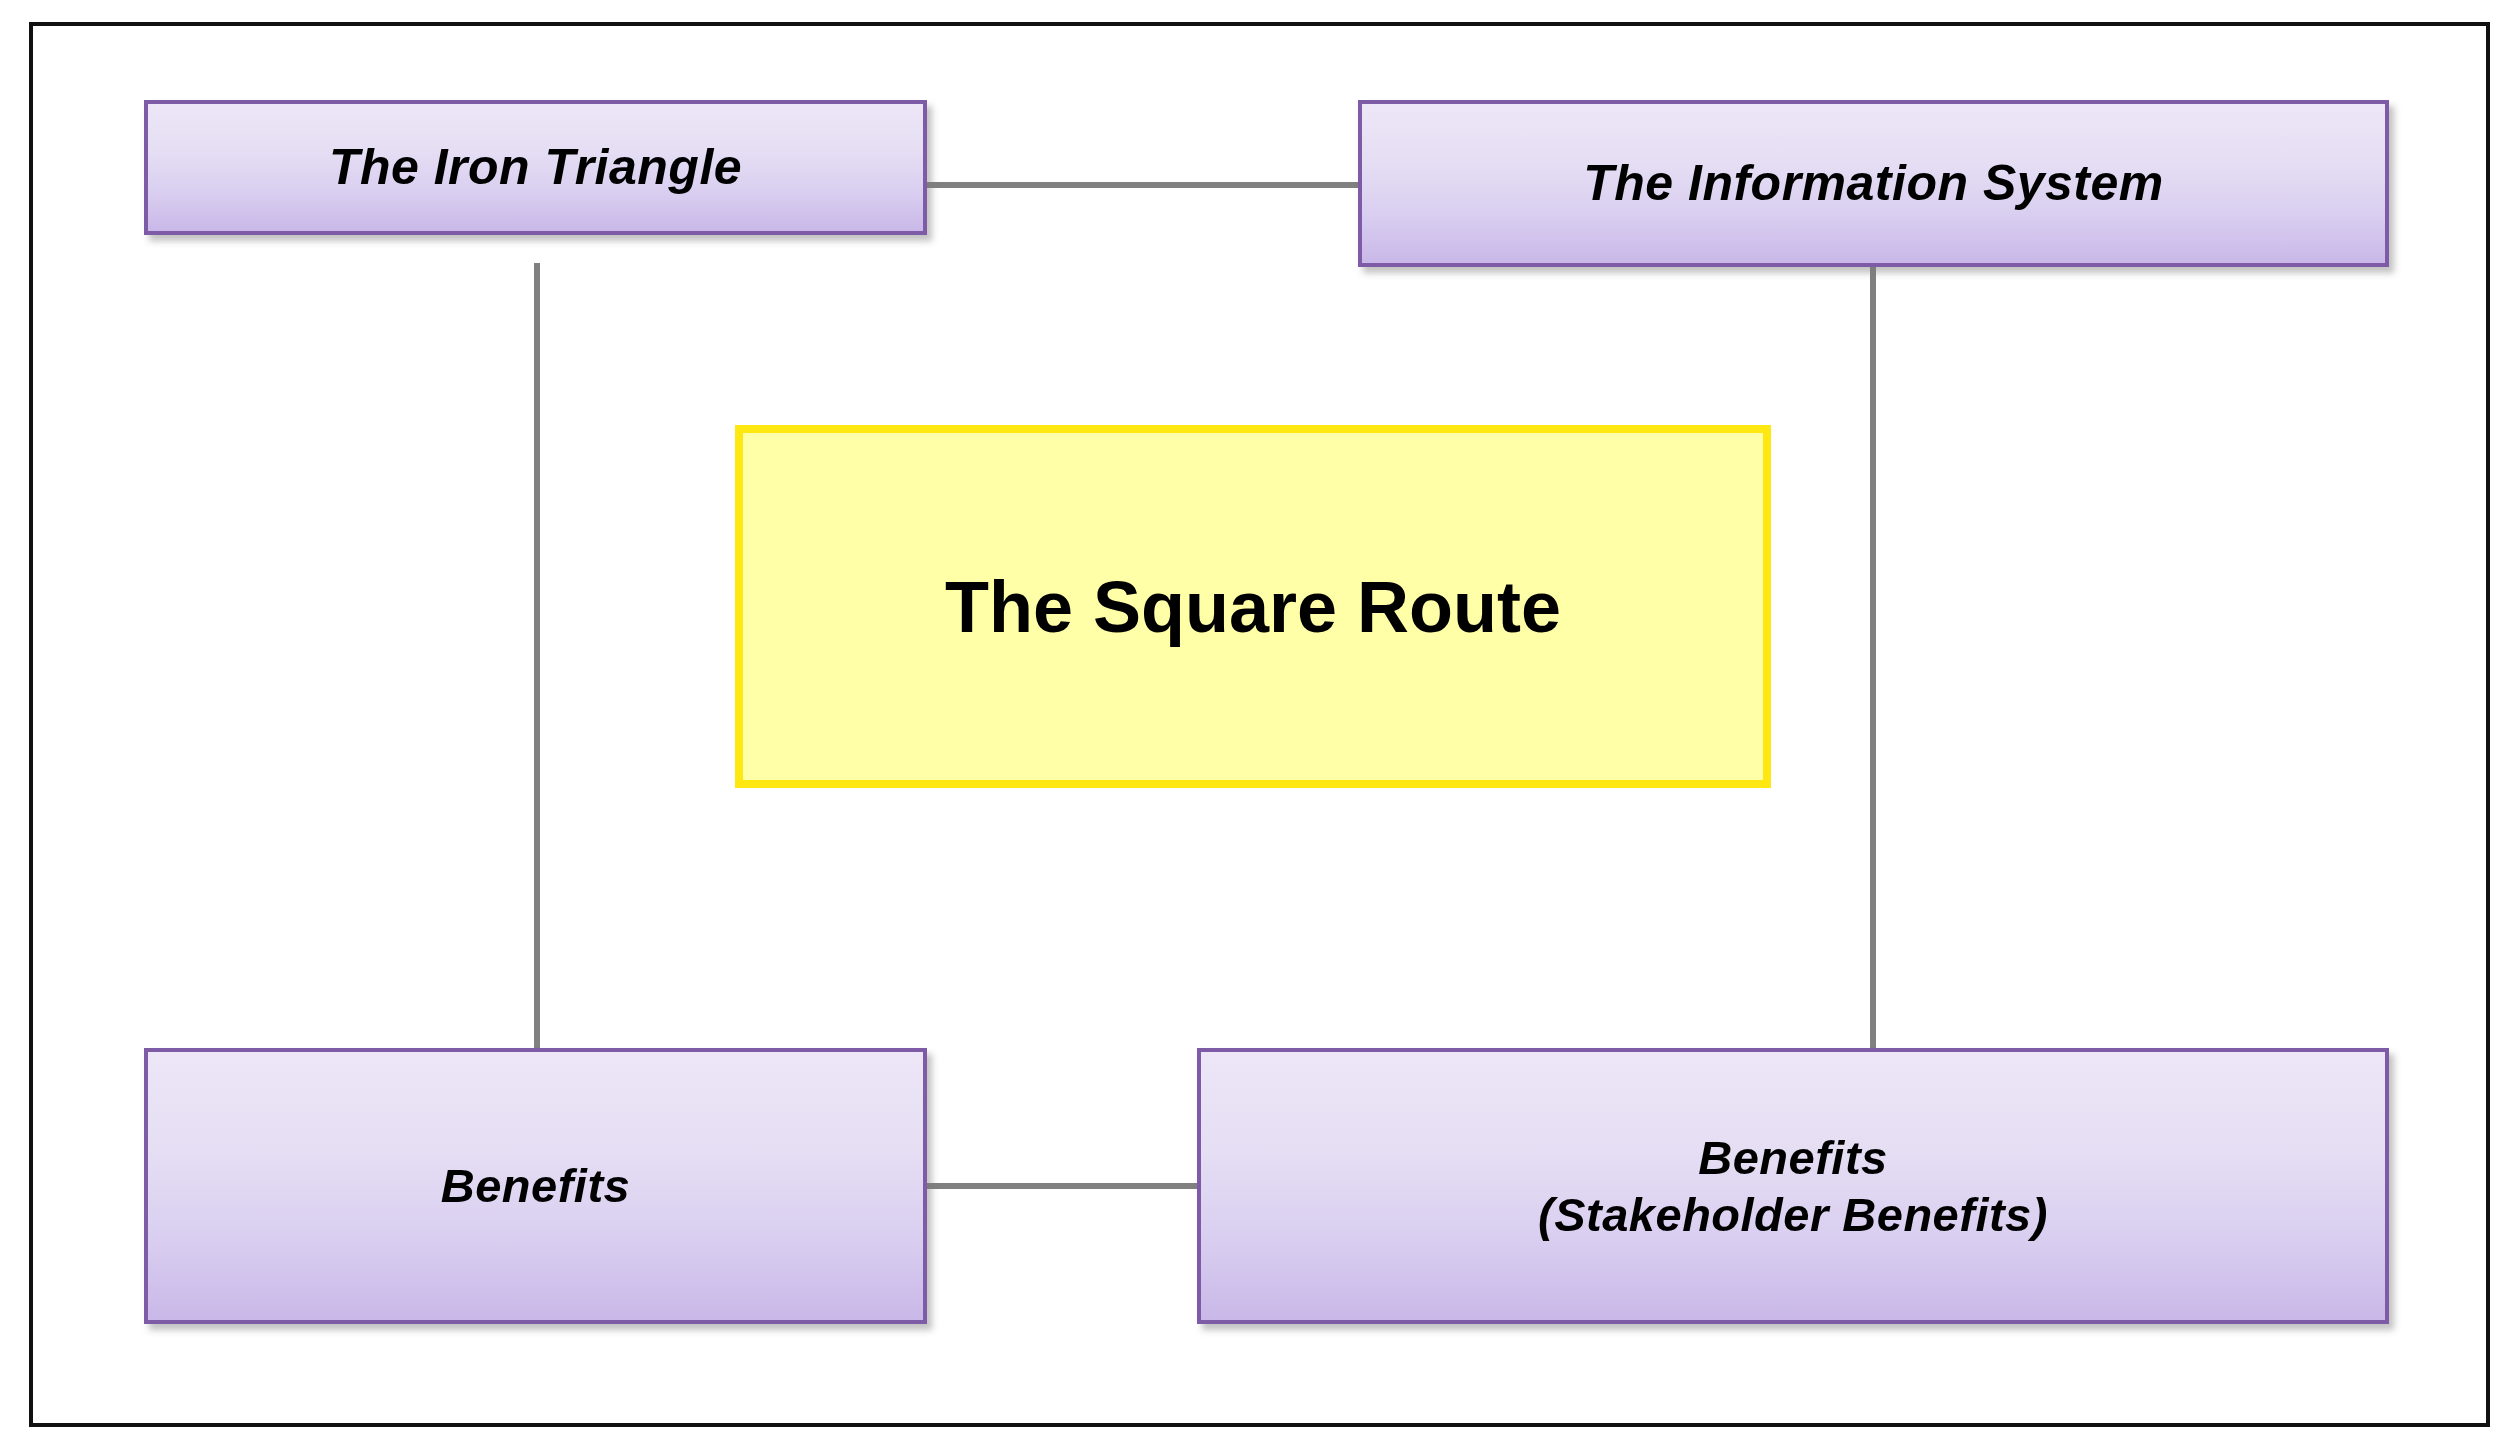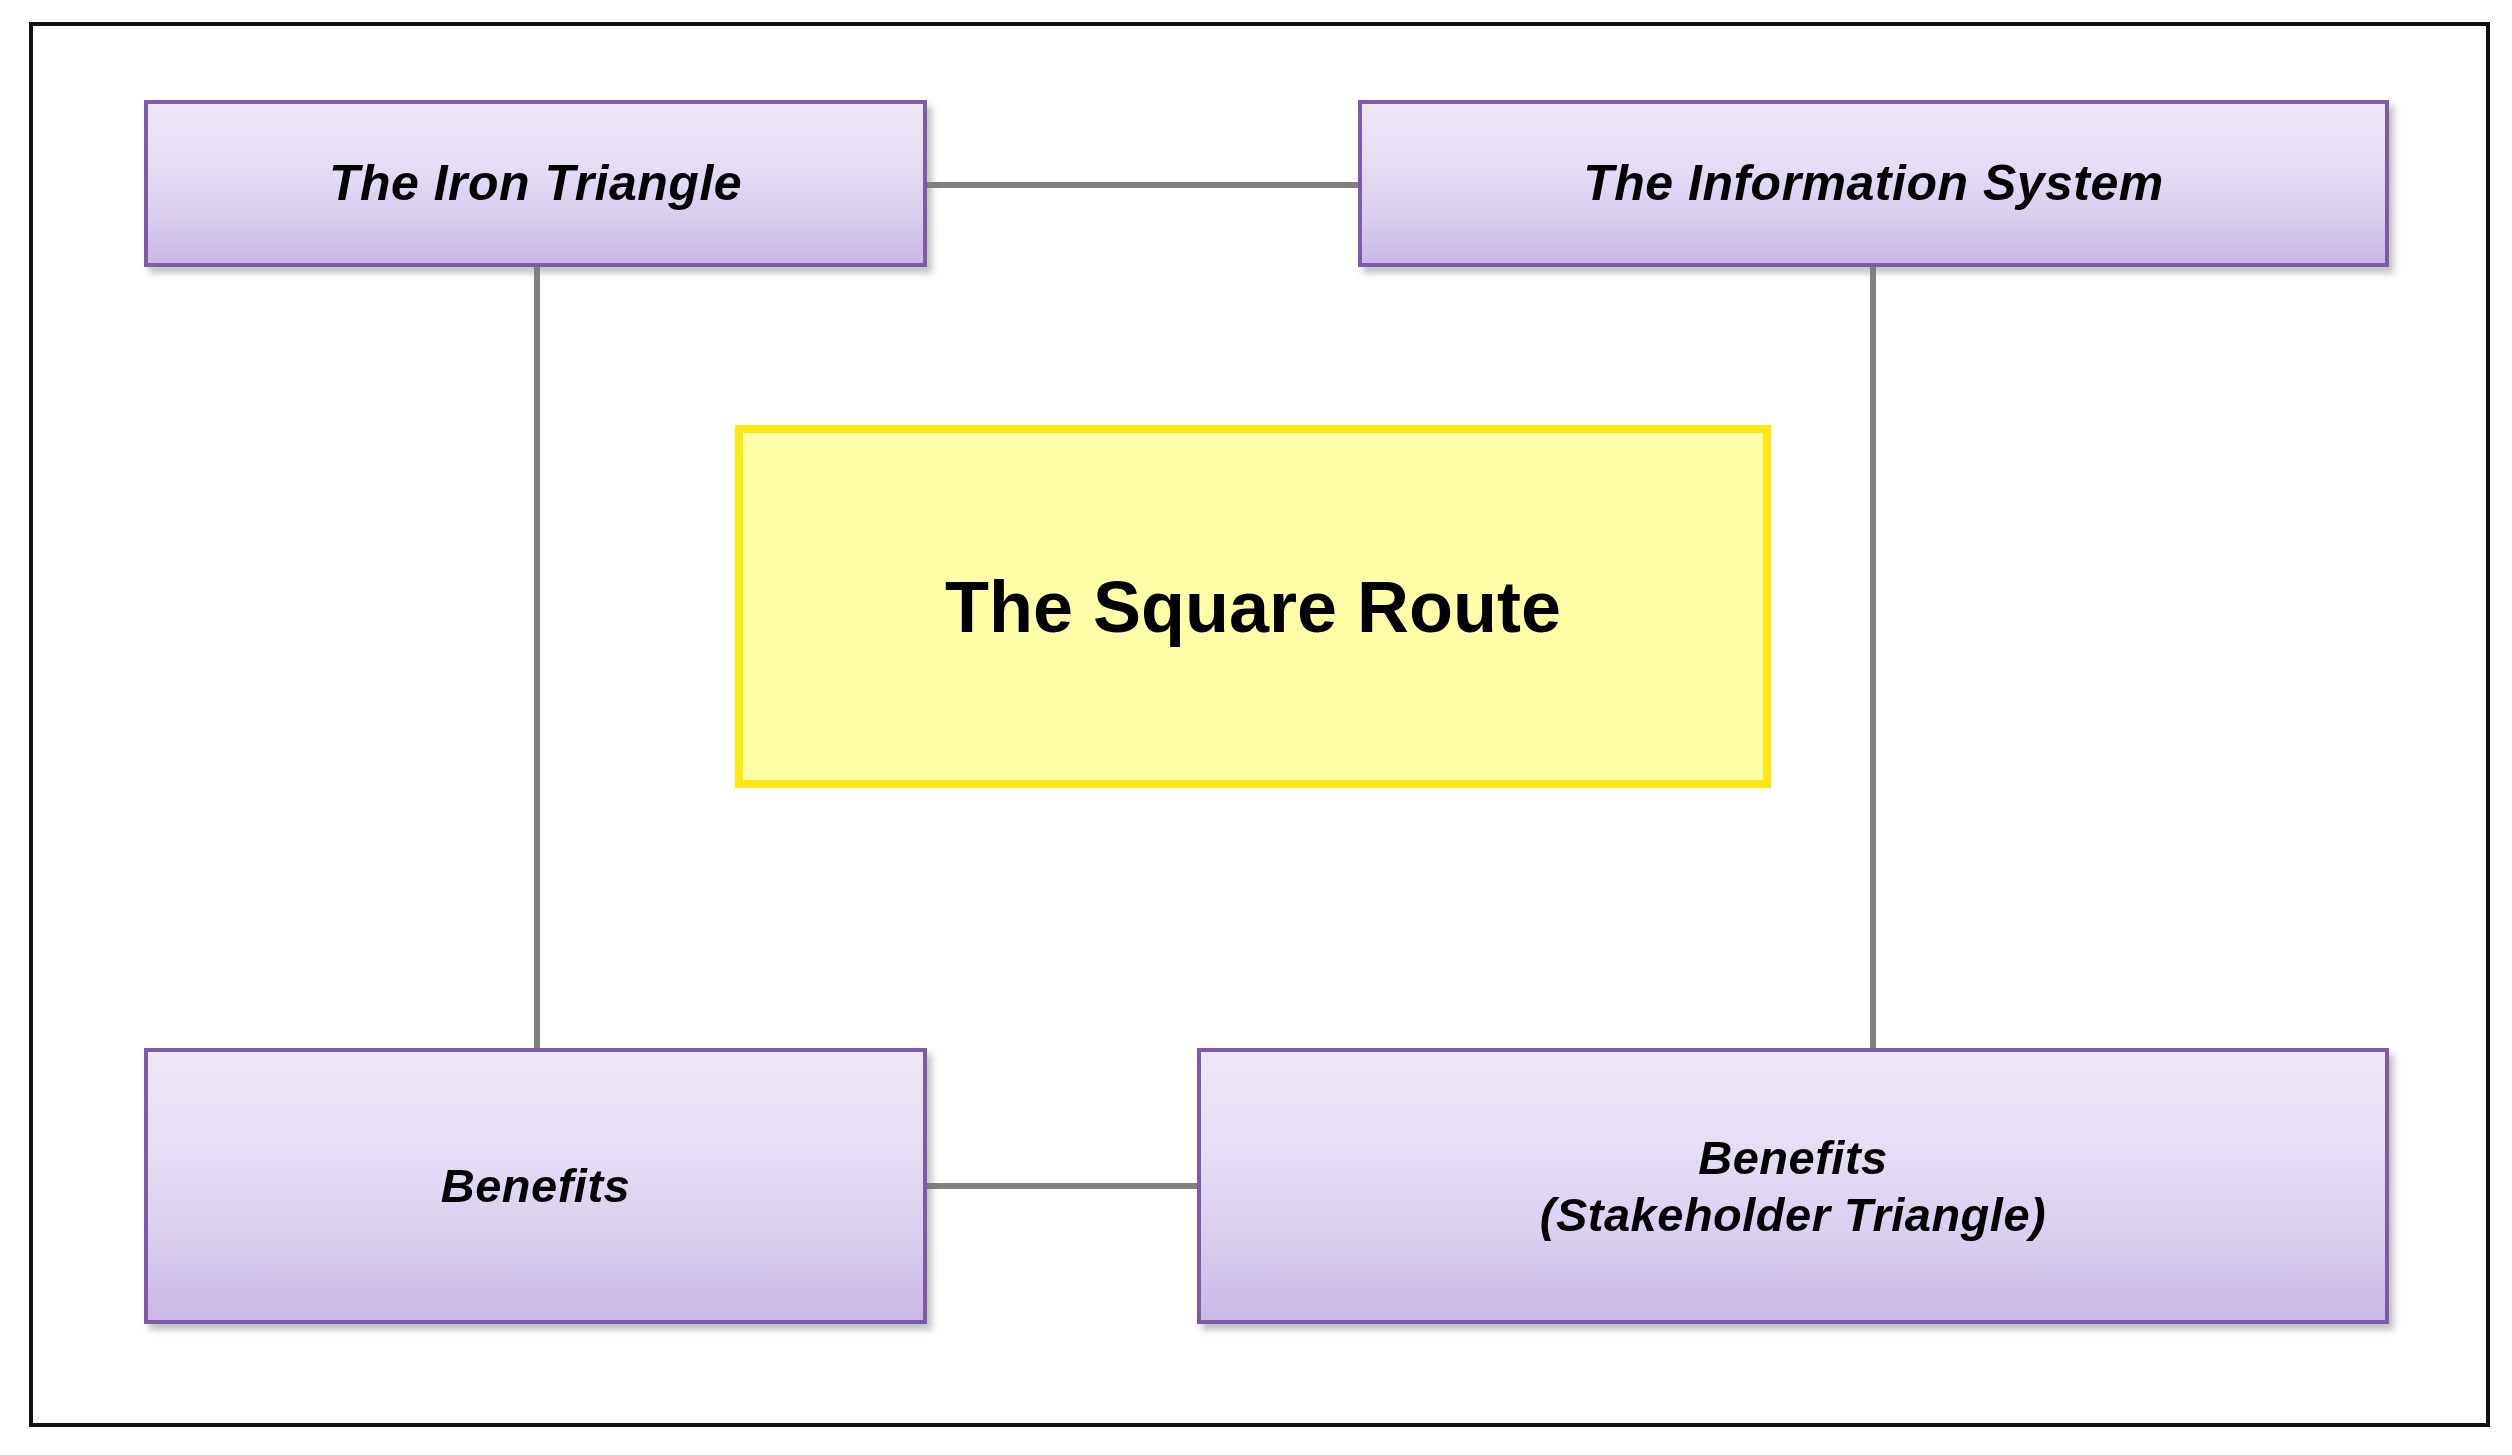--- a/index.html
+++ b/index.html
@@ -54,21 +54,21 @@
     text-align: center;
   }
   .node .label {
     font-style: italic;
     font-weight: bold;
     color: #000000;
     line-height: 1.22;
     letter-spacing: 0.5px;
   }
   #node-iron-triangle {
-    left: 144px; top: 100px; width: 783px; height: 167px;
+    left: 144px; top: 100px; width: 783px; height: 135px;
   }
   #node-information-system {
     left: 1358px; top: 100px; width: 1031px; height: 167px;
   }
   #node-benefits-organisational {
     left: 144px; top: 1048px; width: 783px; height: 276px;
   }
   #node-benefits-stakeholder {
     left: 1197px; top: 1048px; width: 1192px; height: 276px;
   }
@@ -126,18 +126,18 @@
 
   <div class="node" id="node-benefits-organisational">
     <span class="label">
       <span>Benefits</span><br>
     </span>
   </div>
 
   <div class="node" id="node-benefits-stakeholder">
     <span class="label">
       <span>Benefits</span><br>
-      <span>(Stakeholder Triangle)</span>
+      <span>(Stakeholder Benefits)</span>
     </span>
   </div>
 
 </div>
 
 
 </body></html>

